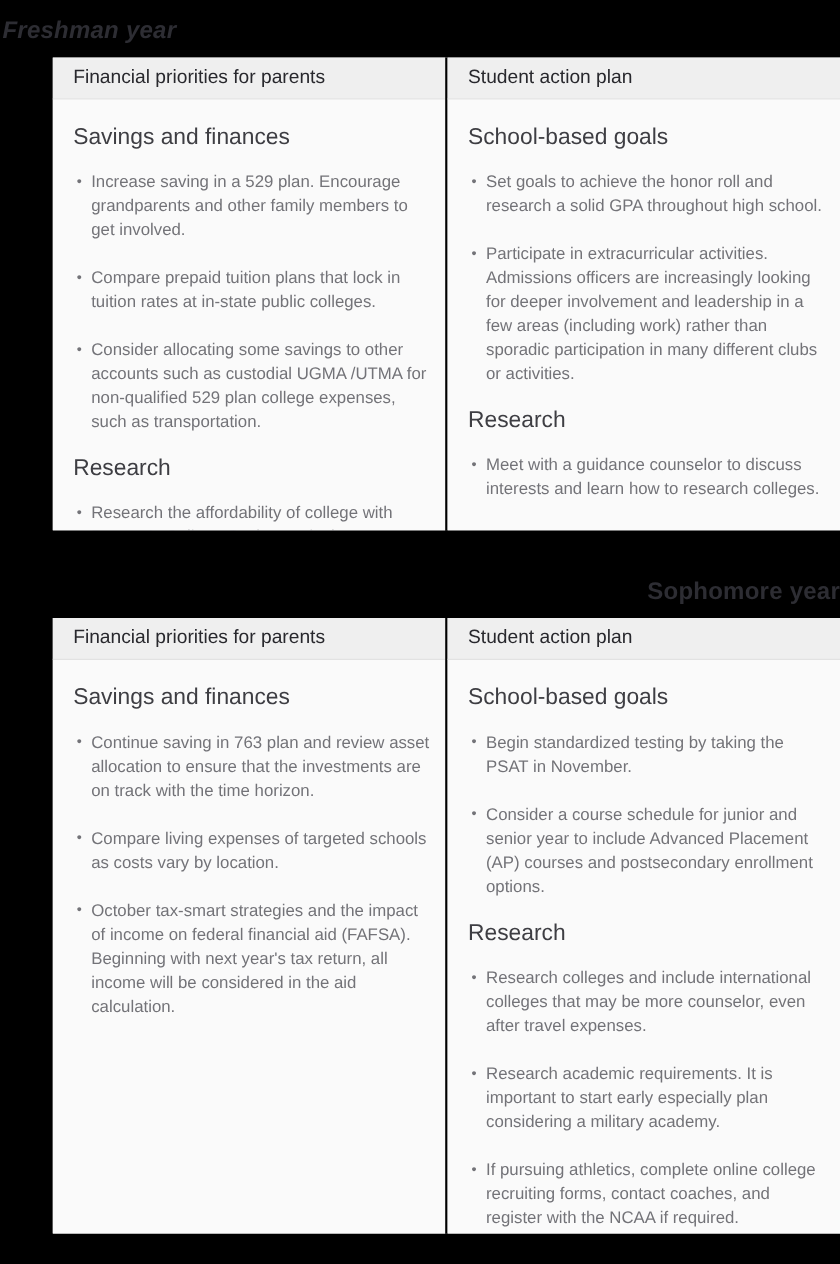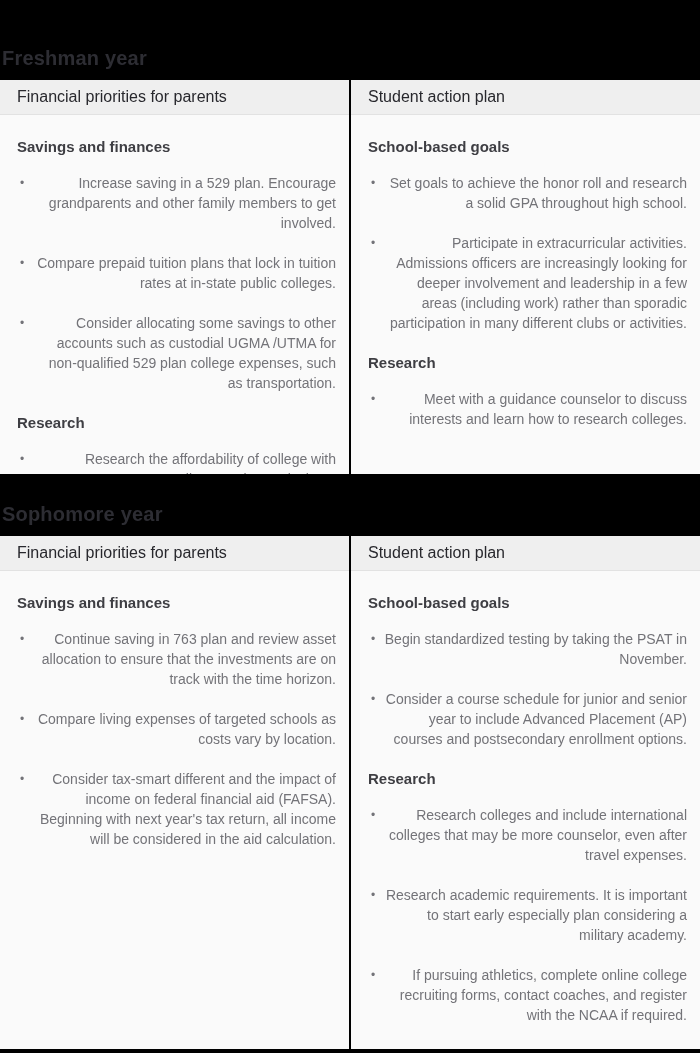--- a/index.html
+++ b/index.html
@@ -19,30 +19,31 @@
     width:700px;height:1053px;
     background:var(--band-bg);
     font-family:"Liberation Sans", sans-serif;
     overflow:hidden;
   }
   .section-band{
     background:var(--band-bg);
     display:flex;align-items:flex-end;
     padding:0 0 11px 2px;
   }
-  .band-1{height:80px;}
-  .band-2{height:62px;}
+  .band-1{height:48px;font-style:italic;}
+  .band-2{height:73px;justify-content:flex-end;}
   .section-title{
     color:var(--title-color);
     font-size:20px;font-weight:700;line-height:1.1;
     letter-spacing:0.2px;
   }
   .grid{
     display:flex;align-items:stretch;
     background:var(--body-bg);
+    margin-left:44px;
   }
   .col{width:349px;display:flex;flex-direction:column;}
   .v-divider{width:2px;background:var(--divider);flex:none;}
   .col-header{
     height:35px;flex:none;
     background:var(--header-bg);
     border-bottom:1px solid var(--header-border);
     padding-left:17px;
     font-size:16px;color:var(--header-text);
     line-height:34px;
@@ -50,34 +51,34 @@
   }
   .col-body{
     background:var(--body-bg);
     padding:22px 13px 0 17px;
     overflow:hidden;
   }
   .sec-1 .col-body{height:359px;}
   .sec-2 .col-body{height:478px;}
   .group + .group{margin-top:4px;}
   .group-heading{
-    font-size:15px;color:var(--heading-color);
-    line-height:20px;margin:0 0 16px 0;font-weight:700;
+    font-size:19px;color:var(--heading-color);
+    line-height:20px;margin:0 0 16px 0;font-weight:400;
   }
   ul.bullets{list-style:none;margin:0;padding:0;}
   ul.bullets li{
     display:flex;align-items:flex-start;
     font-size:14px;line-height:20px;color:var(--text-color);
     margin-bottom:20px;
   }
   ul.bullets .dot{
     flex:none;width:15px;padding-left:3px;
     font-size:12px;line-height:20px;color:var(--text-color);
   }
-  ul.bullets .txt{flex:1;text-align:right;}
+  ul.bullets .txt{flex:1;}
   .bottom-border{height:5px;background:var(--band-bg);}
 </style>
 </head>
 <body>
 
 <div class="section sec-1">
   <div class="section-band band-1">
     <div class="section-title">Freshman year</div>
   </div>
   <div class="grid">
@@ -166,21 +167,21 @@
             <li>
                 <span class="dot">•</span>
                 <span class="txt">Compare living expenses of targeted schools as costs vary by location.</span>
               </li>
           </ul>
         </div>
         <div class="group">
           <ul class="bullets">
             <li>
                 <span class="dot">•</span>
-                <span class="txt">Consider tax-smart different and the impact of income on federal financial aid (FAFSA). Beginning with next year's tax return, all income will be considered in the aid calculation.</span>
+                <span class="txt">October tax-smart strategies and the impact of income on federal financial aid (FAFSA). Beginning with next year's tax return, all income will be considered in the aid calculation.</span>
               </li>
           </ul>
         </div>
       </div>
     </div>
 
     <div class="v-divider"></div>
 
     <div class="col">
       <div class="col-header">Student action plan</div>

